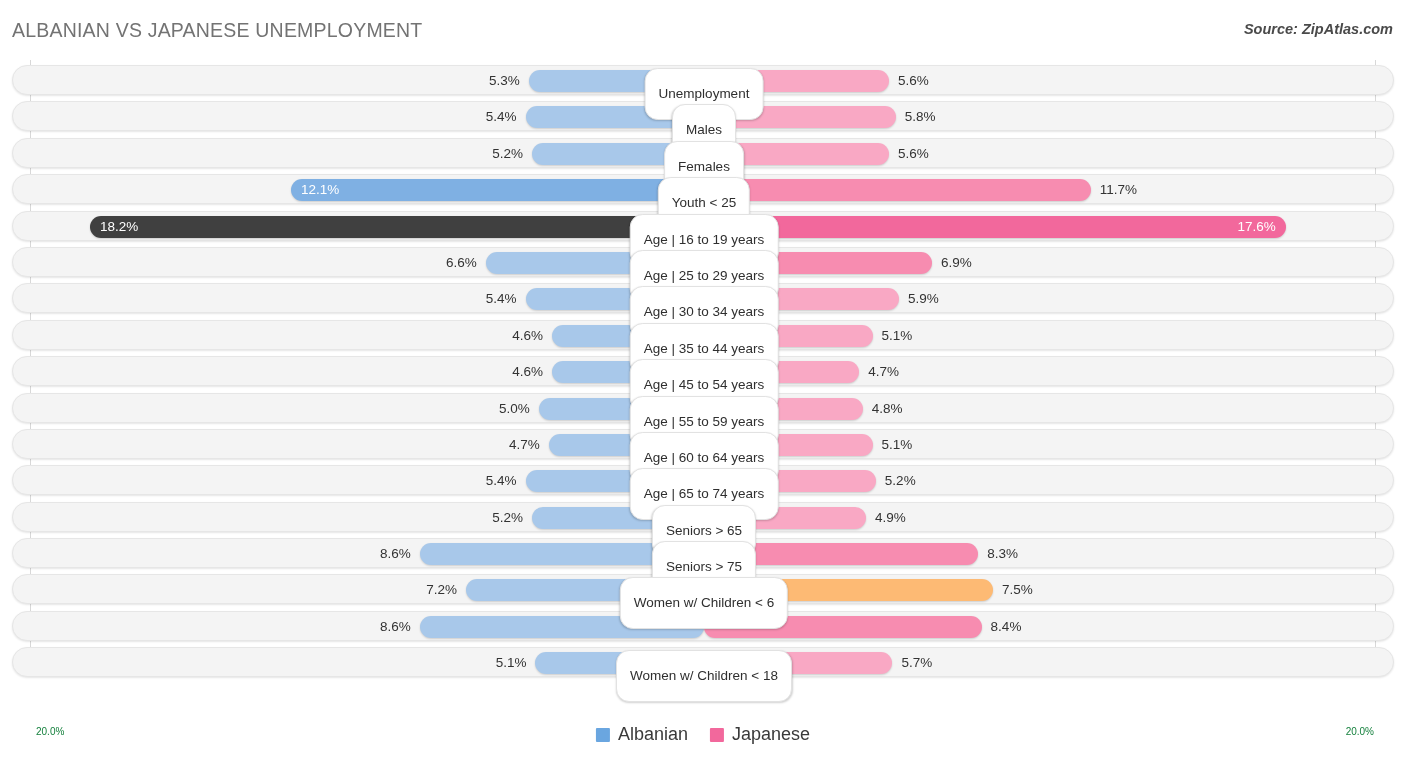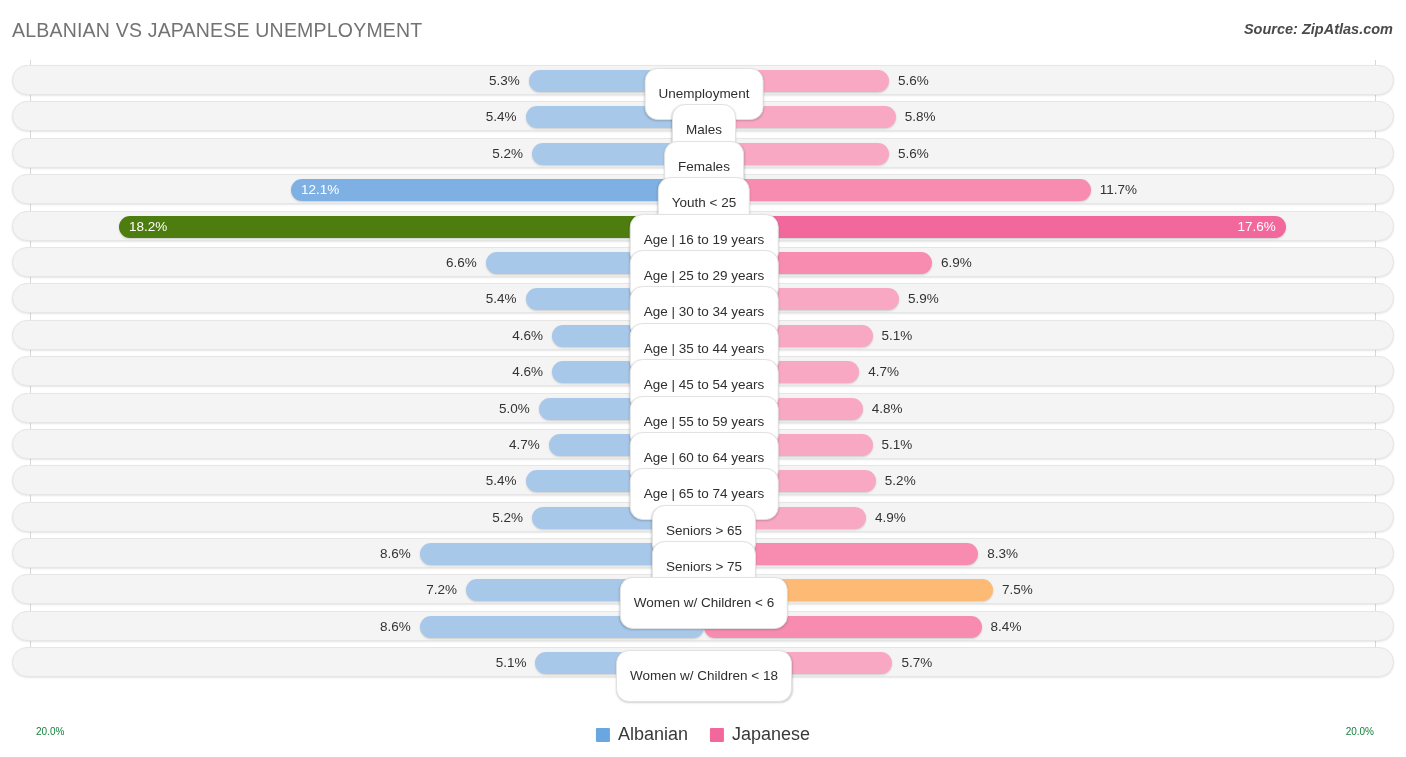--- a/index.html
+++ b/index.html
@@ -217,21 +217,21 @@
         <div class="row">
           <div class="bar left inside" style="left: 278px; width: 399.905px; background: rgb(127, 176, 227);">
             <span class="bar-value">12.1%</span>
           </div>
           <div class="bar right" style="left: 691px; width: 386.685px; background: rgb(247, 140, 176);">
             <span class="bar-value">11.7%</span>
           </div>
           <div class="pill">Youth &lt; 25</div>
         </div>
         <div class="row">
-          <div class="bar left inside" style="left: 106px; width: 601.51px; background: #4d7c0f; padding-left: 10px;">
+          <div class="bar left inside" style="left: 77px; width: 601.51px; background: #404040; padding-left: 10px;">
             <span class="bar-value">18.2%</span>
           </div>
           <div class="bar right inside" style="left: 691px; width: 581.68px; background: rgb(242, 104, 156);">
             <span class="bar-value">17.6%</span>
           </div>
           <div class="pill">Age | 16 to 19 years</div>
         </div>
         <div class="row">
           <div class="bar left" style="left: 472.87px; width: 218.13px; background: rgb(168, 200, 234);">
             <span class="bar-value">6.6%</span>

